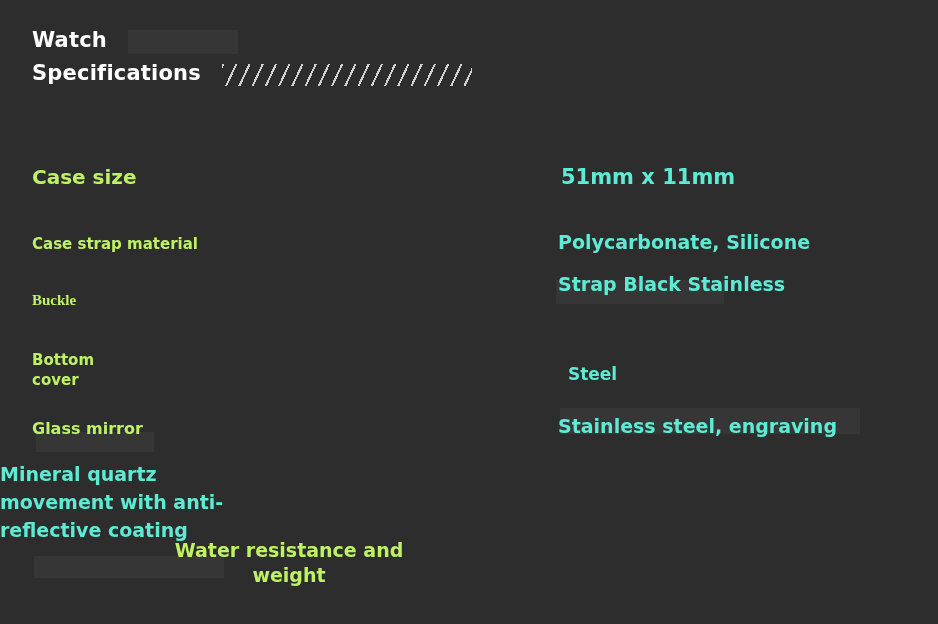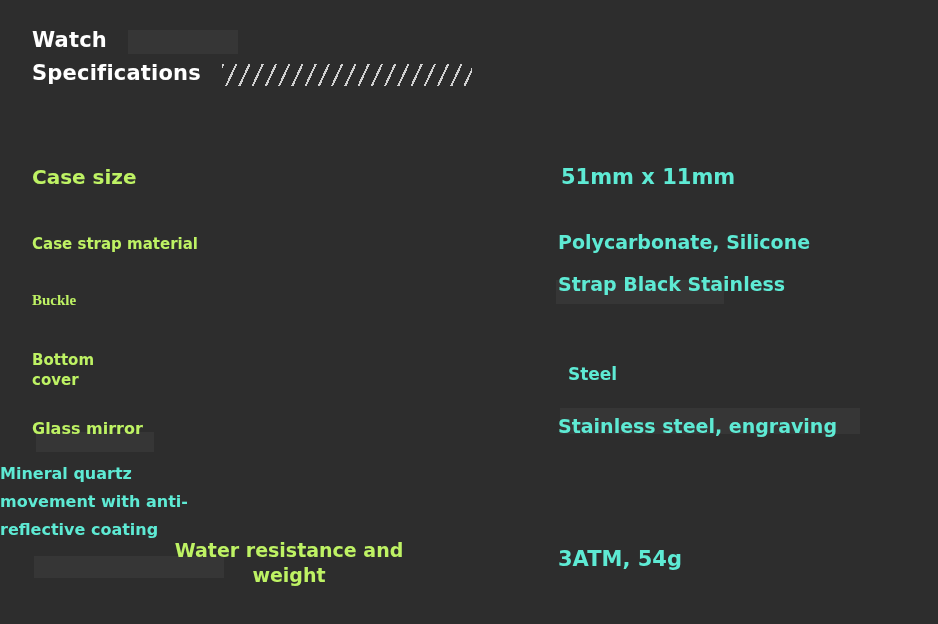--- a/index.html
+++ b/index.html
@@ -96,21 +96,21 @@
   .r4 { height: 70px; gap: 12px; }
   .r4 .label { font-size: 15px; font-weight: bold; line-height: 20px; padding-top: 20px; }
   .r4 .value { font-size: 17px; line-height: 24px; padding-top: 32px; padding-left: 5px; }
 
   .r5 { height: 60px; }
   .r5 .label { font-size: 16px; font-weight: bold; line-height: 22px; padding-top: 18px; }
   .r5 .value { font-size: 19px; line-height: 28px; padding-top: 12px; }
 
   .r6 { height: 62px; }
   .r6 .label { font-size: 16px; font-weight: bold; line-height: 22px; padding-top: 22px; }
-  .r6 .value { font-size: 16px; line-height: 28px; padding-top: 0px; }
+  .r6 .value { font-size: 19px; line-height: 28px; padding-top: 0px; }
 
   .r7 { height: 66px; }
   .r7 .label { font-size: 19px; font-weight: bold; line-height: 25px; padding-top: 16px; text-align: center; }
   .r7 .value { font-size: 21px; line-height: 26px; padding-top: 24px; }
 
   
   .smudge {
     position: absolute;
     background: rgba(255,255,255,0.045);
     pointer-events: none;
@@ -167,17 +167,16 @@
       <div class="value">
         <div>Mineral quartz</div>
         <div>movement with anti-</div>
         <div>reflective coating</div>
       </div>
     </div>
 
     <div class="row r7">
       <div class="label" style="white-space: pre-line;">Water resistance and
 weight</div>
-      <div class="value">3ATM, 54g</div>
     </div>
 
   </div>
 </div>
 
 </body></html>

